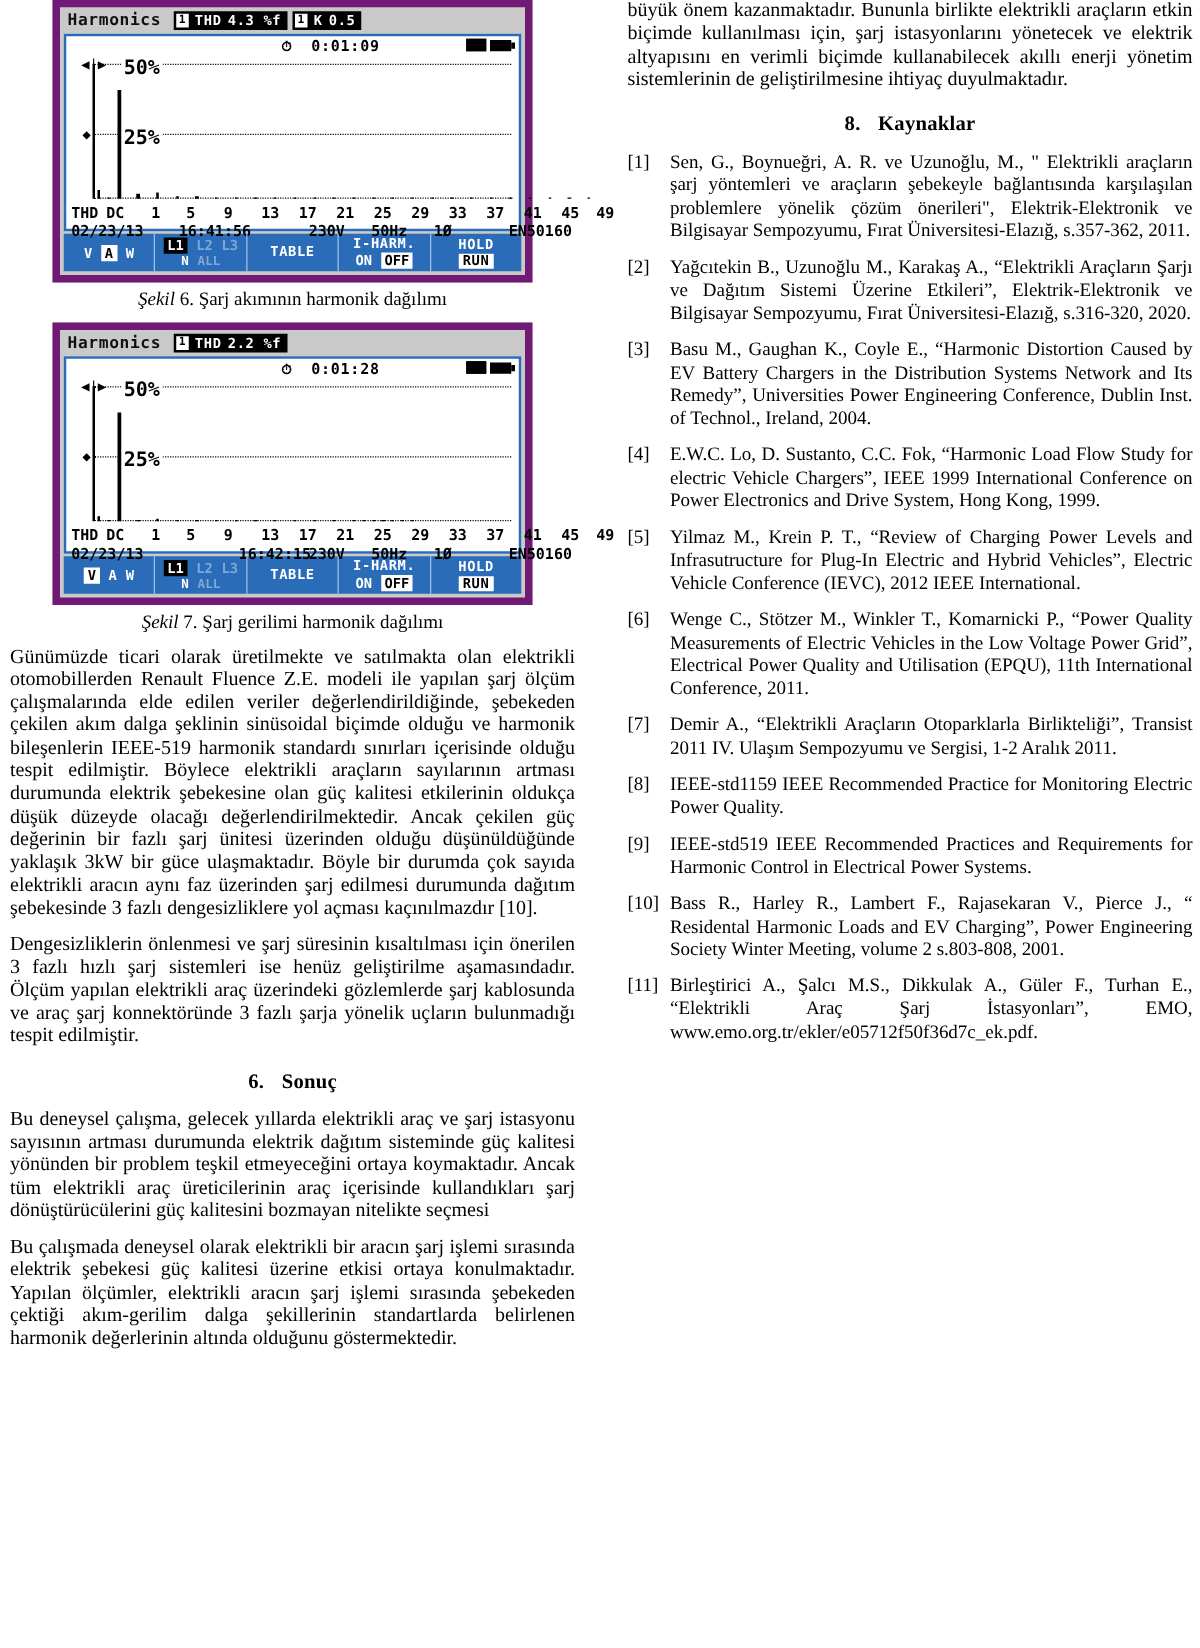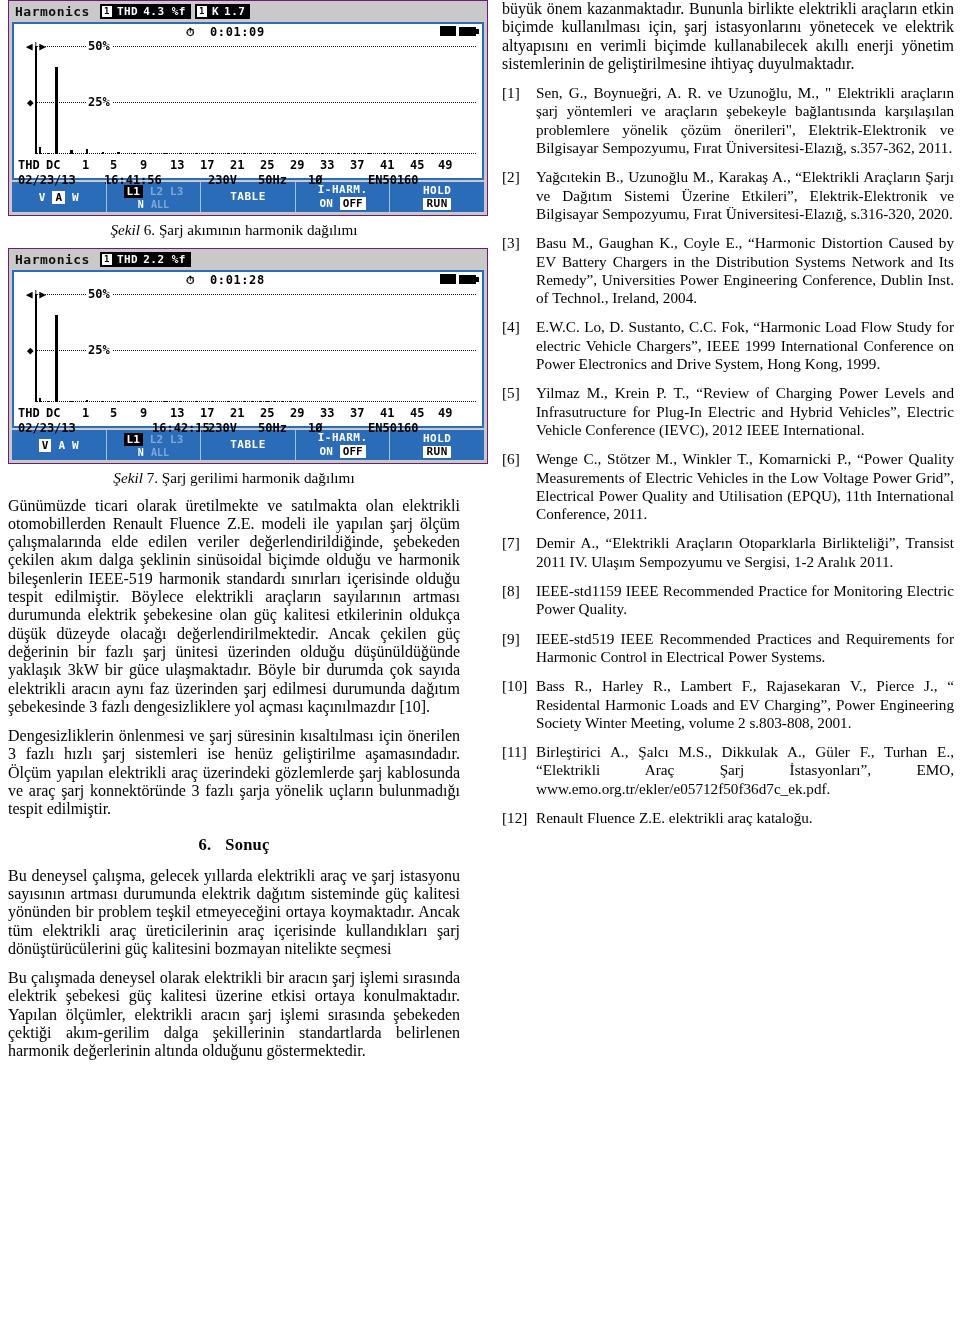--- a/index.html
+++ b/index.html
@@ -56,22 +56,22 @@
     display:flex;
     margin:0 0 11px 0;
     font-size:15.2px;
     line-height:18.3px;
   }
   .ref-num { width:34px; flex:0 0 34px; }
   .ref-txt { flex:1 1 auto; text-align:justify; }
 
   
   .meter {
-    width:480px;
-    border:1px solid #701a75;
+    width:384px;
+    border:6px solid #701a75;
     background:#c9c9c9;
     box-sizing:border-box;
     font-family:"DejaVu Sans Mono", monospace;
     position:relative;
     margin:0 auto;
   }
   .meter-titlebar {
     height:21px;
     display:flex;
     align-items:center;
@@ -122,23 +122,22 @@
   .batt-ico { width:17px; height:9px; background:#000; position:relative; }
   .batt-ico:after{ content:""; position:absolute; right:-3px; top:2px; width:3px; height:5px; background:#000;}
 
   .plot { position:relative; height:118px; margin:0 4px; }
   .gl { position:absolute; left:18px; right:2px; height:0; border-top:1px dotted #111; }
   .gl-50 { top:6px; }
   .gl-25 { top:62px; }
   .gl-0  { top:113px; border-top:1px dotted #111;}
   .lbl {
     position:absolute; left:40px;
-    font-size:12px; font-weight:bold; background:#fff; padding:0 2px;
+    font-size:16px; font-weight:bold; background:#fff; padding:0 2px;
     font-family:"DejaVu Sans Mono", monospace;
-    margin-left:28px;
   }
   .lbl-50 { top:-1px; }
   .lbl-25 { top:55px; }
   .yaxis { position:absolute; left:17px; top:6px; width:2px; height:108px; background:#000; }
   .cursor-top { position:absolute; left:8px; top:1px; font-size:11px; line-height:11px;}
   .cursor-mid { position:absolute; left:9px; top:57px; font-size:11px; line-height:11px;}
   .bars { position:absolute; left:20px; right:2px; top:6px; height:108px; }
   .bar { position:absolute; bottom:0; background:#000; }
 
   .xlabels {
@@ -183,21 +182,21 @@
         <span class="meter-title">Harmonics</span>
         <span class="readouts">
           <span class="readout">
             <span class="ph">1</span>
             <span>THD</span>
             <span class="val">4.3 %f</span>
           </span>
           <span class="readout">
             <span class="ph">1</span>
             <span>K</span>
-            <span class="val">1.7</span>
+            <span class="val">0.5</span>
           </span>
         </span>
       </div>
 
       <div class="meter-screen">
         <div class="scr-top">
           <span class="clock-icon">⏱</span>
           <span class="elapsed">0:01:09</span>
           <span class="batt-wrap">
             <span class="batt-card"></span>
@@ -448,20 +447,23 @@
     <p class="body">Bu çalışmada deneysel olarak elektrikli bir aracın şarj işlemi sırasında elektrik şebekesi güç kalitesi üzerine etkisi ortaya konulmaktadır. Yapılan ölçümler, elektrikli aracın şarj işlemi sırasında şebekeden çektiği akım-gerilim dalga şekillerinin standartlarda belirlenen harmonik değerlerinin altında olduğunu göstermektedir.</p>
   </div>
 
   <div class="col-gap"></div>
 
   <div class="col col-right">
     <p class="body">büyük önem kazanmaktadır. Bununla birlikte elektrikli araçların etkin biçimde kullanılması için, şarj istasyonlarını yönetecek ve elektrik altyapısını en verimli biçimde kullanabilecek akıllı enerji yönetim sistemlerinin de geliştirilmesine ihtiyaç duyulmaktadır.</p>
 
 
 
+    <h2 class="section">
+      <span class="num">8.</span><span>Kaynaklar</span>
+    </h2>
 
     <div class="refs" id="reflist">
         <div class="ref">
           <div class="ref-num">[1]</div>
           <div class="ref-txt">Sen, G., Boynueğri, A. R. ve Uzunoğlu, M., " Elektrikli araçların şarj yöntemleri ve araçların şebekeyle bağlantısında karşılaşılan problemlere yönelik çözüm önerileri", Elektrik-Elektronik ve Bilgisayar Sempozyumu, Fırat Üniversitesi-Elazığ, s.357-362, 2011.</div>
         </div>
         <div class="ref">
           <div class="ref-num">[2]</div>
           <div class="ref-txt">Yağcıtekin B., Uzunoğlu M., Karakaş A., “Elektrikli Araçların Şarjı ve Dağıtım Sistemi Üzerine Etkileri”, Elektrik-Elektronik ve Bilgisayar Sempozyumu, Fırat Üniversitesi-Elazığ, s.316-320, 2020.</div>
         </div>
@@ -494,20 +496,16 @@
           <div class="ref-txt">IEEE-std519 IEEE Recommended Practices and Requirements for Harmonic Control in Electrical Power Systems.</div>
         </div>
         <div class="ref">
           <div class="ref-num">[10]</div>
           <div class="ref-txt">Bass R., Harley R., Lambert F., Rajasekaran V., Pierce J., “ Residental Harmonic Loads and EV Charging”, Power Engineering Society Winter Meeting, volume 2 s.803-808, 2001.</div>
         </div>
         <div class="ref">
           <div class="ref-num">[11]</div>
           <div class="ref-txt">Birleştirici A., Şalcı M.S., Dikkulak A., Güler F., Turhan E., “Elektrikli Araç Şarj İstasyonları”, EMO, www.emo.org.tr/ekler/e05712f50f36d7c_ek.pdf.</div>
         </div>
-        <div class="ref">
-          <div class="ref-num">[12]</div>
-          <div class="ref-txt">Renault Fluence Z.E. elektrikli araç kataloğu.</div>
-        </div>
       </div>
   </div>
 
 </div>
 
 </body></html>

